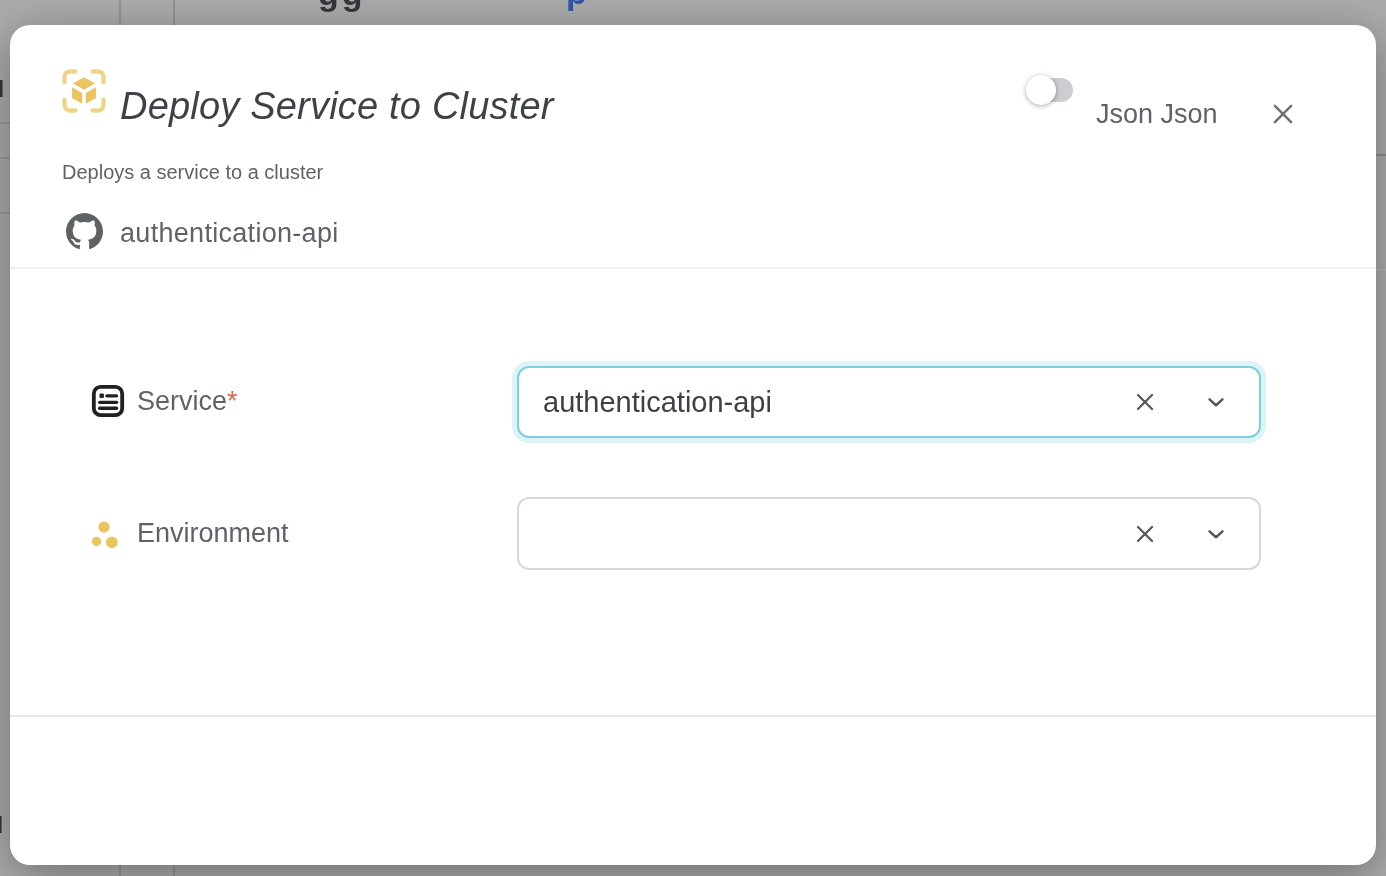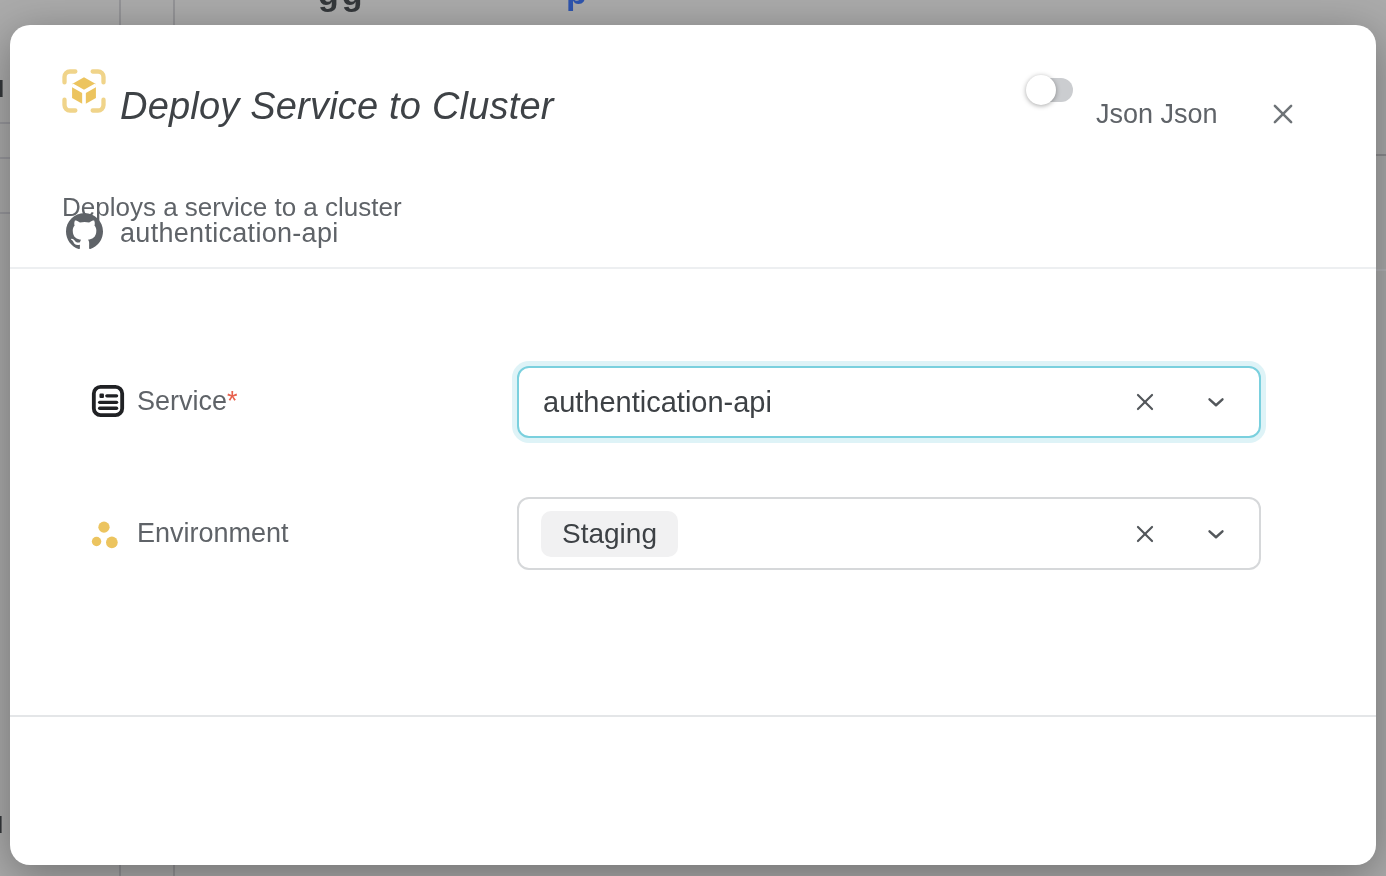--- a/index.html
+++ b/index.html
@@ -38,21 +38,21 @@
   .json-label{
     position:absolute;left:1086px;top:74px;
     font-size:27px;color:#5f6368;white-space:nowrap;
   }
   .close-btn{
     position:absolute;left:1258px;top:74px;width:30px;height:30px;
     background:none;border:none;padding:0;cursor:pointer;line-height:0;
   }
   .modal-desc{
     position:absolute;left:52px;top:136px;
-    font-size:26px;color:#5f6368;white-space:nowrap;margin-top:31px;
+    font-size:20px;color:#5f6368;white-space:nowrap;
   }
   .repo-icon{position:absolute;left:56px;top:188px;width:37px;height:37px;}
   .repo-name{
     position:absolute;left:110px;top:193px;
     font-size:27px;color:#5f6368;letter-spacing:.3px;white-space:nowrap;
   }
   .divider{position:absolute;left:0;width:100%;height:2px;background:#edeff1;}
   .divider.top-div{top:242px;}
   .divider.foot-div{top:690px;background:#e4e6e8;}
 
@@ -195,21 +195,20 @@
     <svg width="36" height="36" viewBox="0 0 16 16" fill="#ecc45f">
       <circle cx="7.1" cy="4.5" r="2.5"></circle>
       <circle cx="3.8" cy="10.9" r="2.1"></circle>
       <circle cx="10.6" cy="11.3" r="2.6"></circle>
     </svg>
   </span>
   <div class="field-label" style="top:493px;">
     <span>Environment</span>
   </div>
   <div class="select-box" style="top:472px;height:73px;">
-    <span class="select-chip">Staging</span>
     <button class="clear-btn">
       <svg width="26" height="26" viewBox="0 0 24 24">
         <g stroke="#53575b" stroke-width="2" stroke-linecap="round">
           <line x1="5.5" y1="5.5" x2="18.5" y2="18.5"></line>
           <line x1="18.5" y1="5.5" x2="5.5" y2="18.5"></line>
         </g>
       </svg>
     </button>
     <button class="chev-btn">
       <svg width="26" height="26" viewBox="0 0 24 24">

